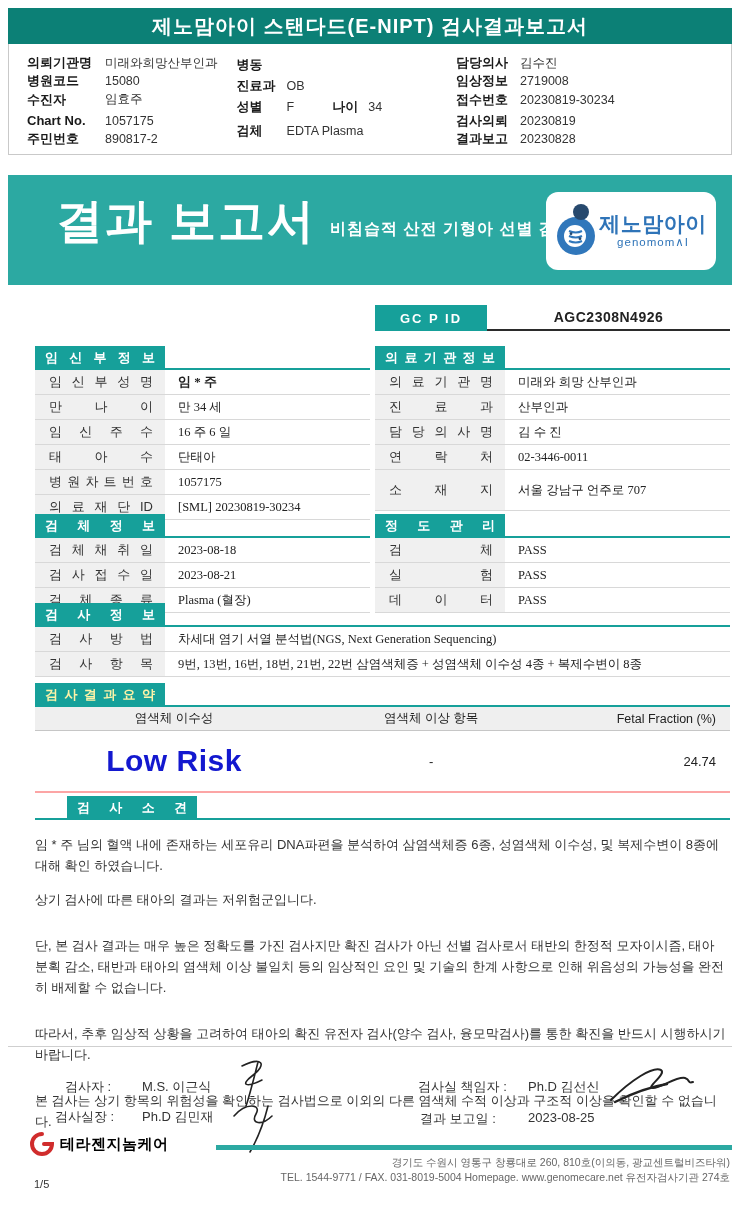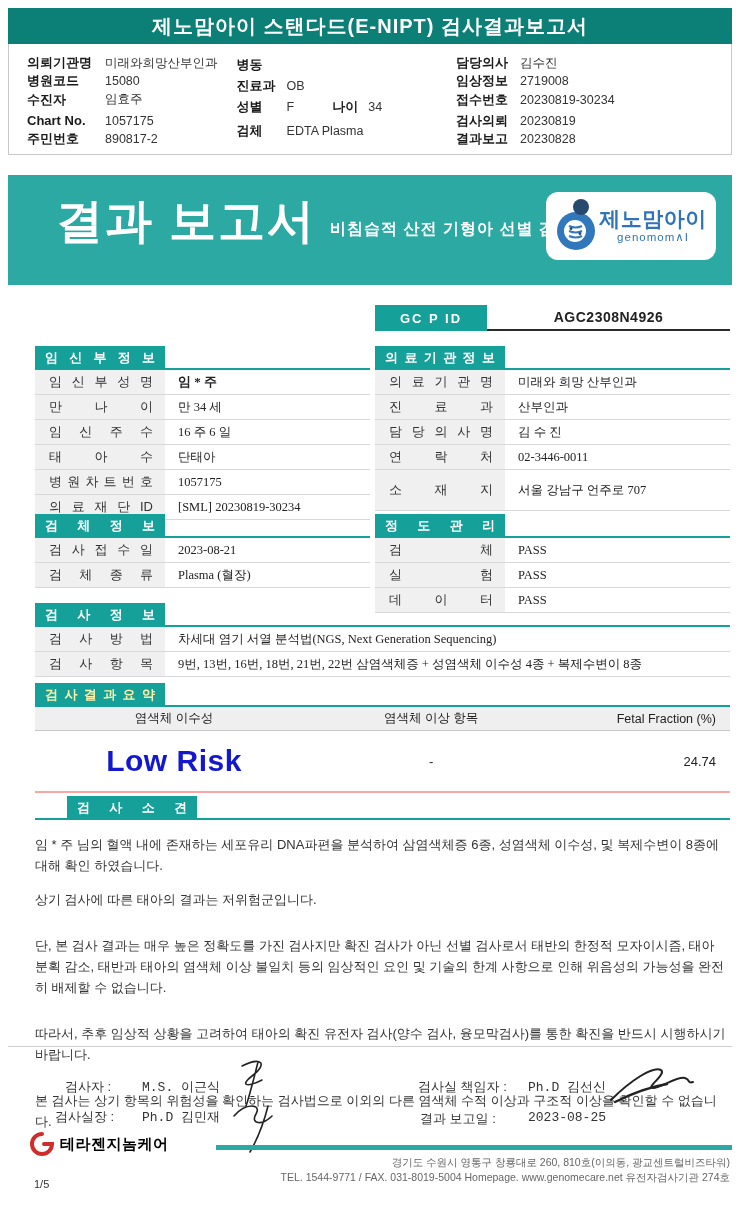--- a/index.html
+++ b/index.html
@@ -33,21 +33,21 @@
 
   
   .banner {
     position:absolute; left:8px; top:175px; width:724px; height:110px;
     background:#2ca9a2; overflow:hidden;
   }
   .banner-text { position:absolute; left:48px; top:20px; display:flex; align-items:flex-end; }
   .banner-title { color:#fff; font-size:47px; font-weight:bold; letter-spacing:2px; line-height:1.1; }
   .banner-sub { color:#fff; font-size:16px; font-weight:bold; margin-left:14px; margin-bottom:7px; letter-spacing:1px; }
   .logo-box {
-    position:absolute; right:16px; top:17px; width:170px; height:68px;
+    position:absolute; right:16px; top:17px; width:170px; height:78px;
     background:#fff; border-radius:12px; display:flex; align-items:center; justify-content:center; gap:0;
   }
   .logo-name { color:#2f74b8; font-size:21px; font-weight:bold; letter-spacing:0.5px; line-height:1.05; }
   .logo-sub { color:#2f74b8; font-size:11.5px; text-align:center; letter-spacing:1px; }
 
   
   .gcp-row { position:absolute; left:375px; top:305px; width:355px; height:26px; display:flex; }
   .gcp-label {
     width:112px; background:#16a09a; color:#fff; font-weight:bold; font-size:13px;
     display:flex; align-items:center; justify-content:center; letter-spacing:2px;
@@ -90,21 +90,21 @@
 
   
   .opinion p { font-size:13px; color:#333; line-height:1.62; margin-bottom:13px; }
   .opinion p.gap-lg { margin-top:25px; }
 
   .divider { position:absolute; left:8px; top:1046px; width:724px; border-top:1px solid #cfcfcf; }
 
   
   .sig-area { position:absolute; left:0; top:1056px; width:740px; height:90px; font-size:13px; color:#333; }
   .sig-item { position:absolute; white-space:nowrap; }
-  .sig-name { font-weight:normal;font-family:Liberation Mono, monospace; }
+  .sig-name { font-weight:normal; }
   .sig-svg { position:absolute; }
 
   
   .footer-logo { position:absolute; left:30px; top:1132px; display:flex; align-items:center; gap:6px; }
   .footer-logo-text { font-size:15px; font-weight:bold; color:#000000; letter-spacing:0.5px;text-align:right; }
   .footer-bar { position:absolute; left:216px; top:1145px; width:516px; height:5px; background:#2ca9a2; }
   .footer-addr { position:absolute; right:10px; top:1155px; text-align:right; font-size:10.5px; color:#666; line-height:1.45; }
   .page-num { position:absolute; left:34px; top:1178px; font-size:11px; color:#333; }
 </style>
 </head>
@@ -286,20 +286,26 @@
           <span>소 재 지</span>
         </div>
         <div class="irow-val">서울 강남구 언주로 707</div>
       </div>
   </div>
 
   <div class="sec" style="left:35px; top:514px; width:335px;">
     <div class="sec-head-row"><div class="sec-head">
           <span>검 체 정 보</span>
         </div></div>
+    <div class="irow">
+        <div class="irow-label">
+          <span>검 체 채 취 일</span>
+        </div>
+        <div class="irow-val">2023-08-18</div>
+      </div>
     <div class="irow">
         <div class="irow-label">
           <span>검 사 접 수 일</span>
         </div>
         <div class="irow-val">2023-08-21</div>
       </div>
     <div class="irow">
         <div class="irow-label">
           <span>검 체 종 류</span>
         </div>

